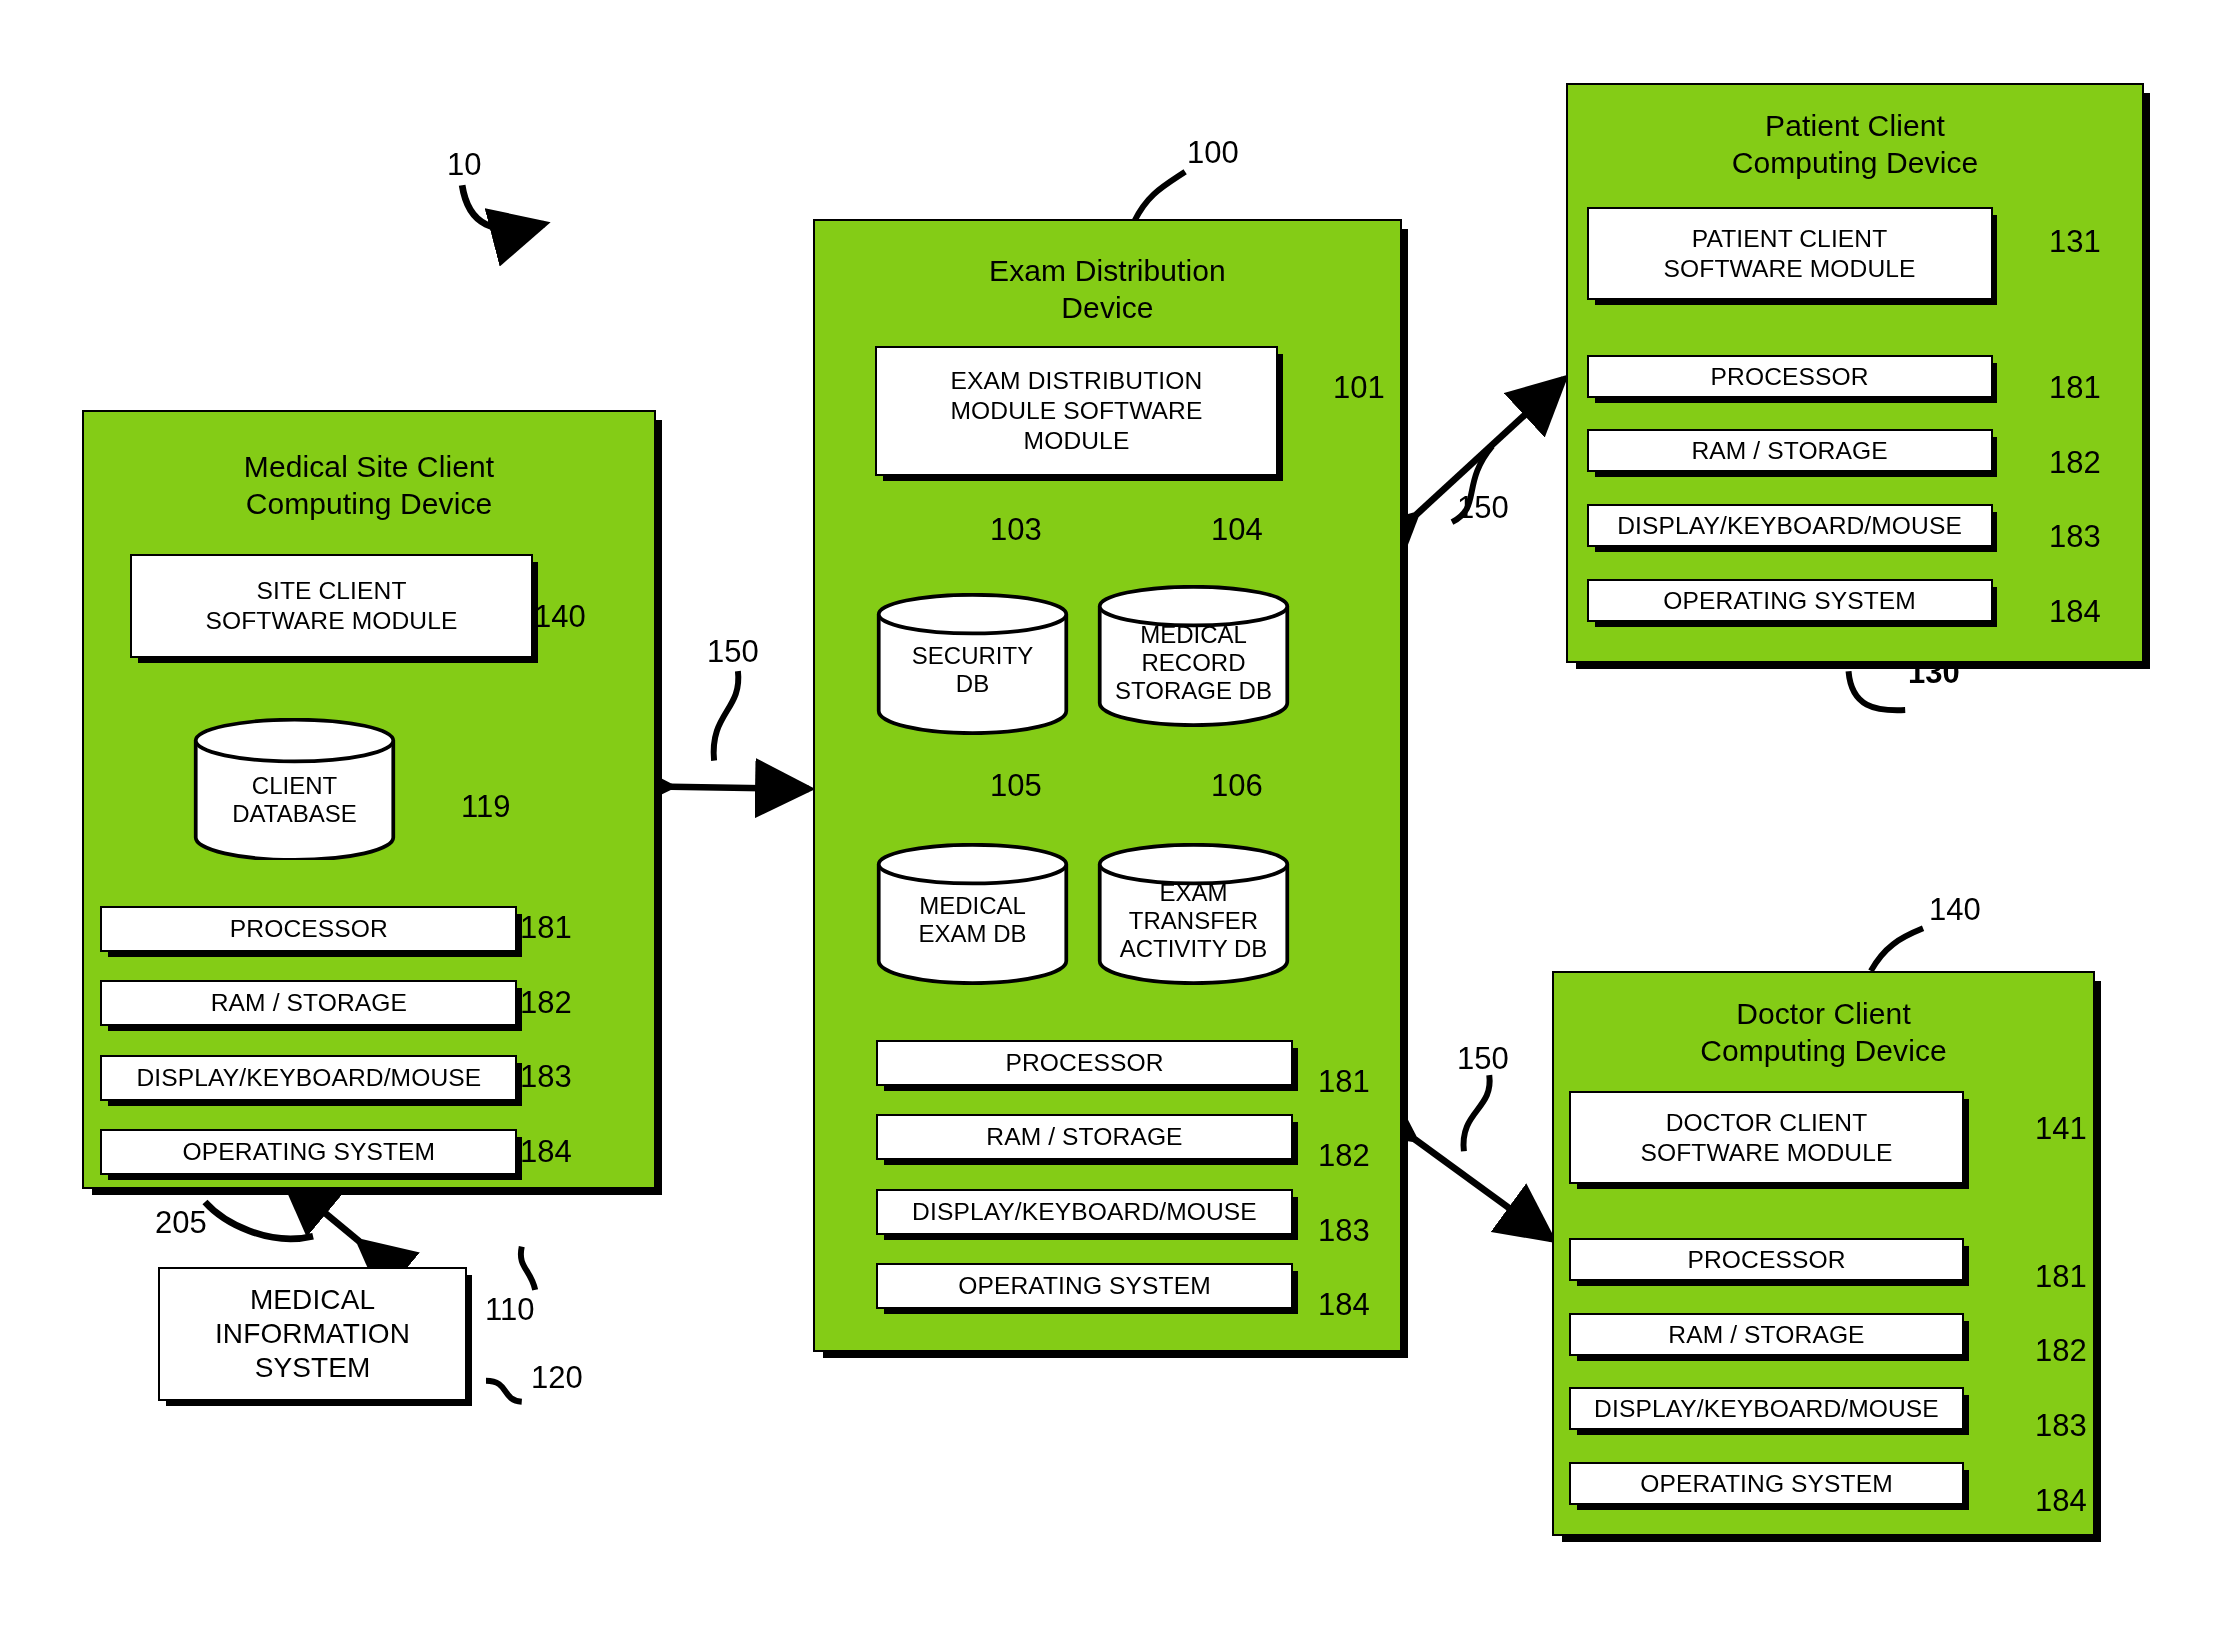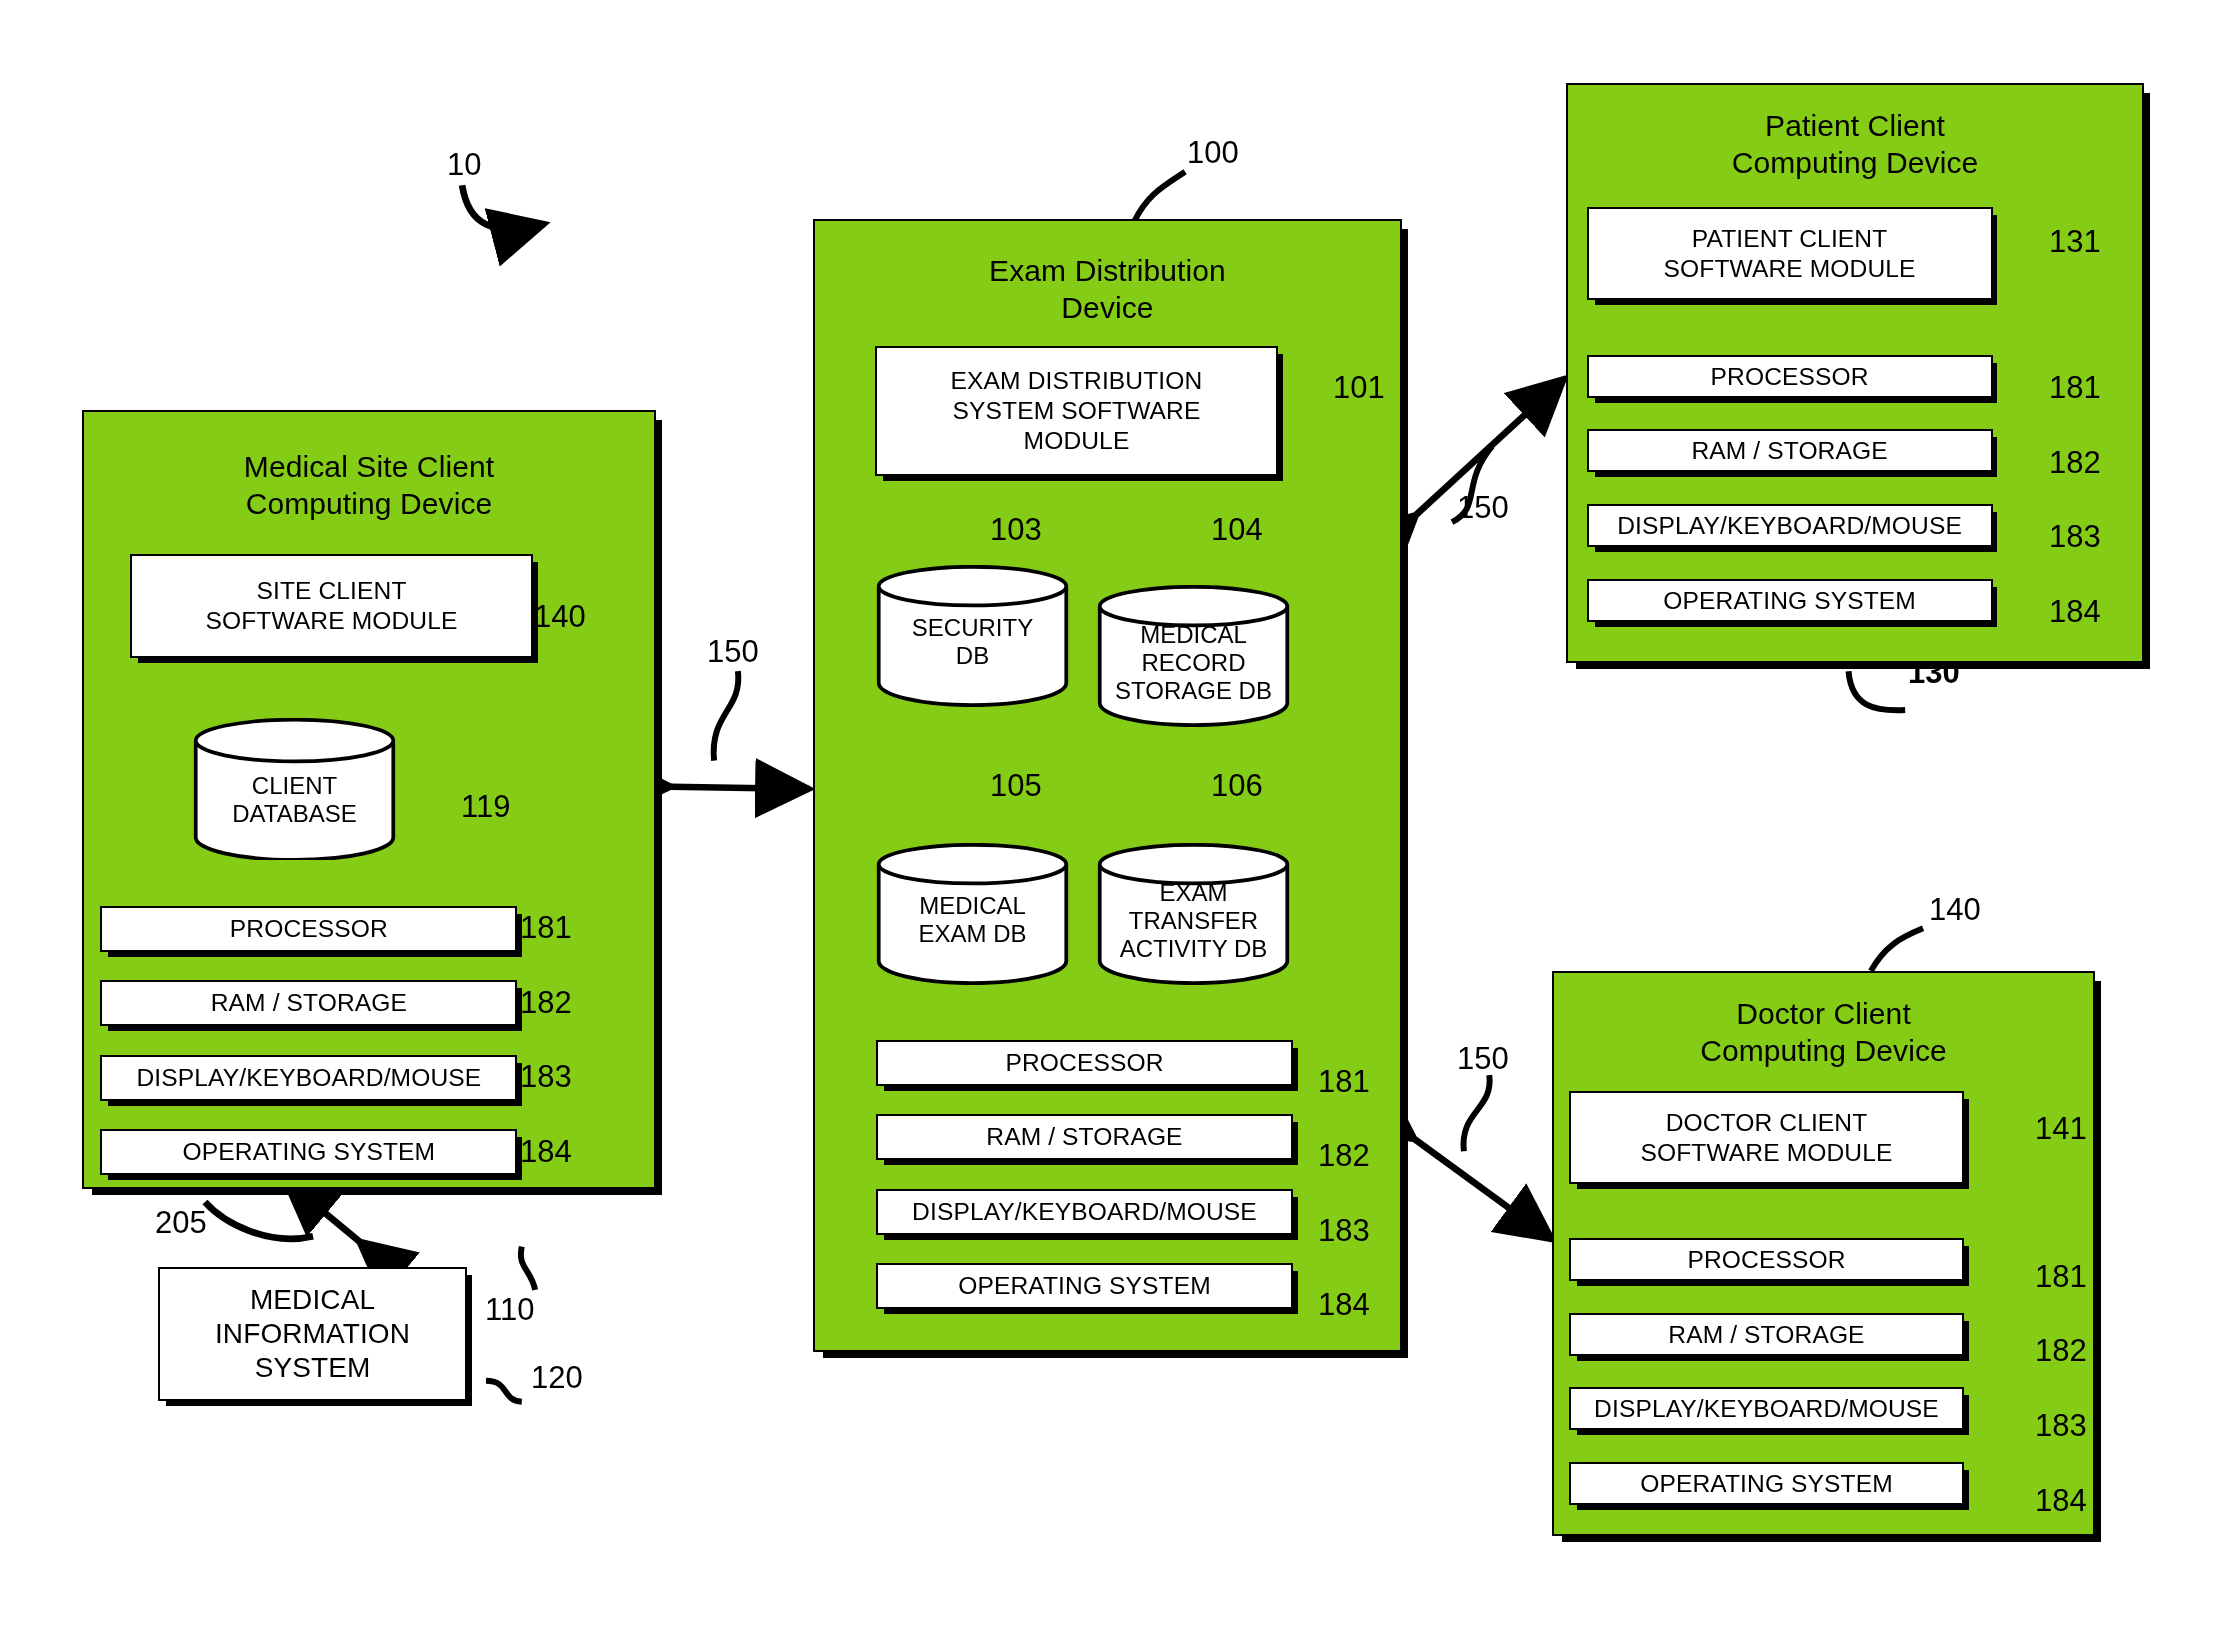--- a/index.html
+++ b/index.html
@@ -164,25 +164,25 @@
   <div class="num" style="left:155px;top:1206px;">205</div>
 
   <div class="device" style="left:813px;top:219px;width:589px;height:1133px;">
     <div class="device-title" style="top:31px;">
       <div>Exam Distribution</div>
       <div>Device</div>
     </div>
 
     <div class="bar tall" style="left:60px;top:125px;width:403px;height:130px;flex-direction:column;">
       <span>EXAM DISTRIBUTION</span>
-      <span>SYSTEM SOFTWARE</span>
+      <span>MODULE SOFTWARE</span>
       <span>MODULE</span>
     </div>
 
-    <div class="cyl" style="left:60px;top:344px;width:195px;height:142px;">
+    <div class="cyl" style="left:60px;top:372px;width:195px;height:142px;">
       <svg width="195" height="142" viewBox="0 0 262 190" xmlns="http://www.w3.org/2000/svg">
         <path d="M5,28 L5,158 A126,30 0 0 0 257,158 L257,28" fill="#fff" stroke="#000" stroke-width="5"></path>
         <ellipse cx="131" cy="28" rx="126" ry="26" fill="#fff" stroke="#000" stroke-width="5"></ellipse>
       </svg>
       <div class="cyl-label" style="top:49px;">
         <div>SECURITY</div>
         <div>DB</div>
       </div>
     </div>
 

